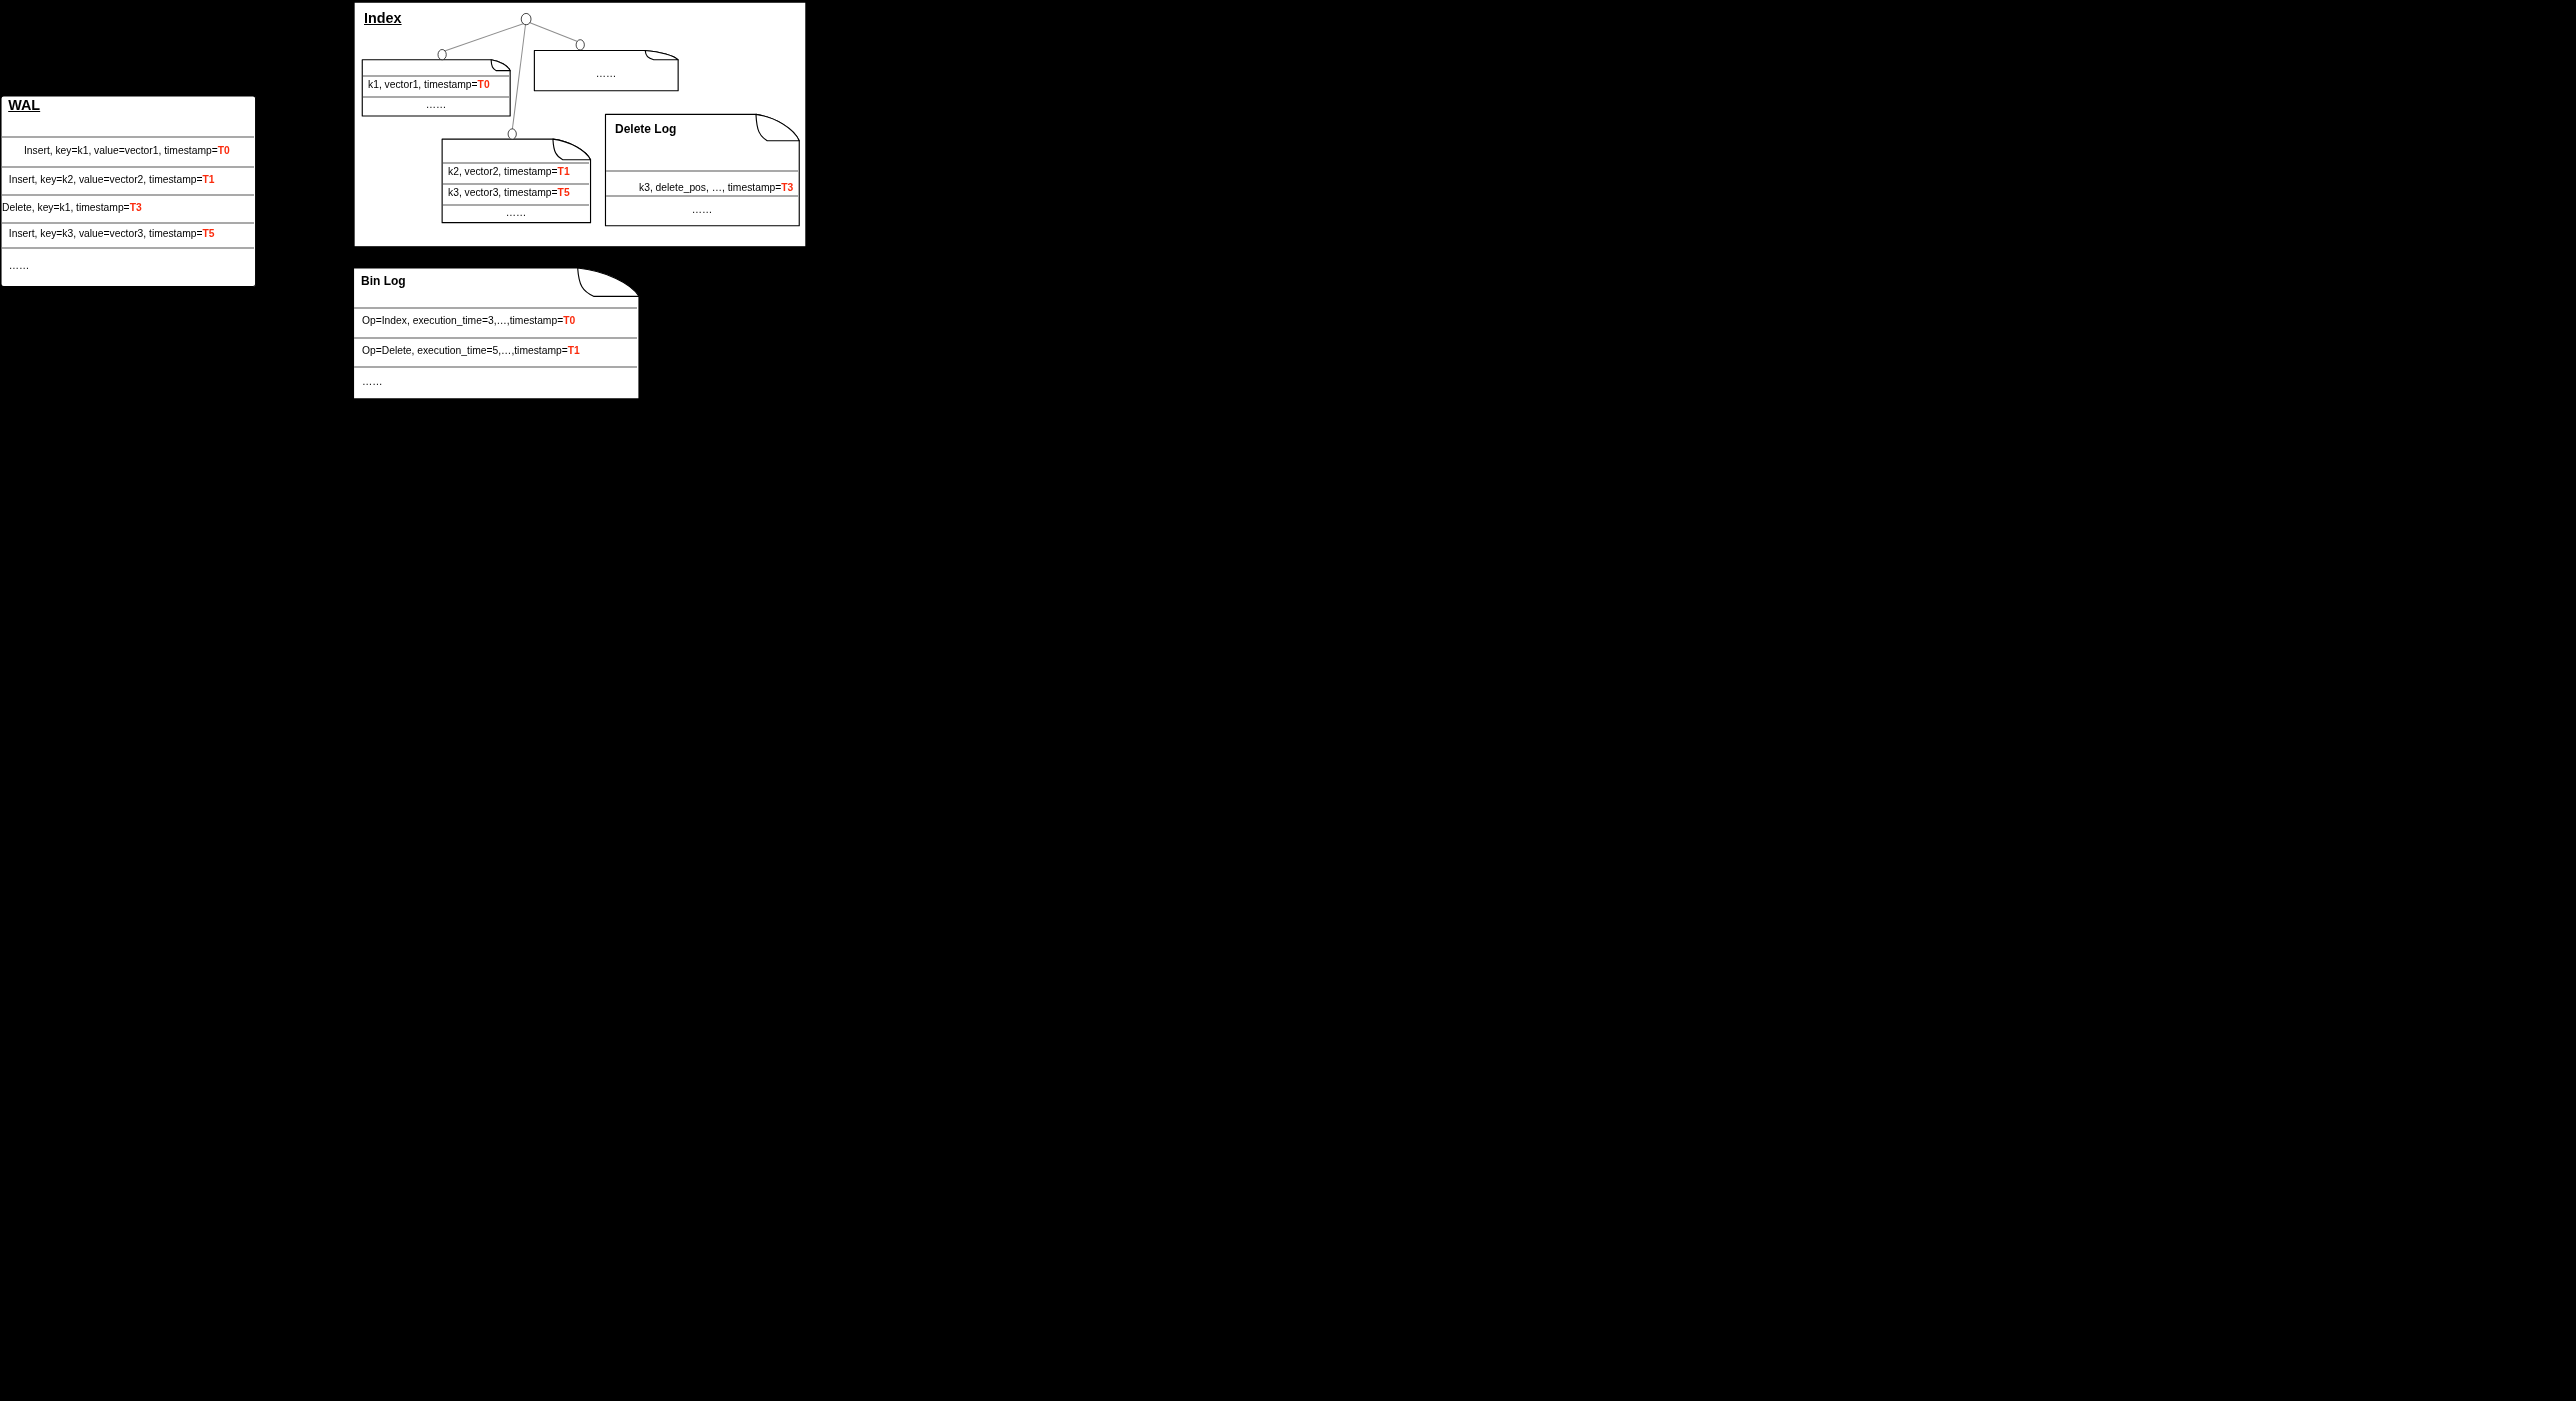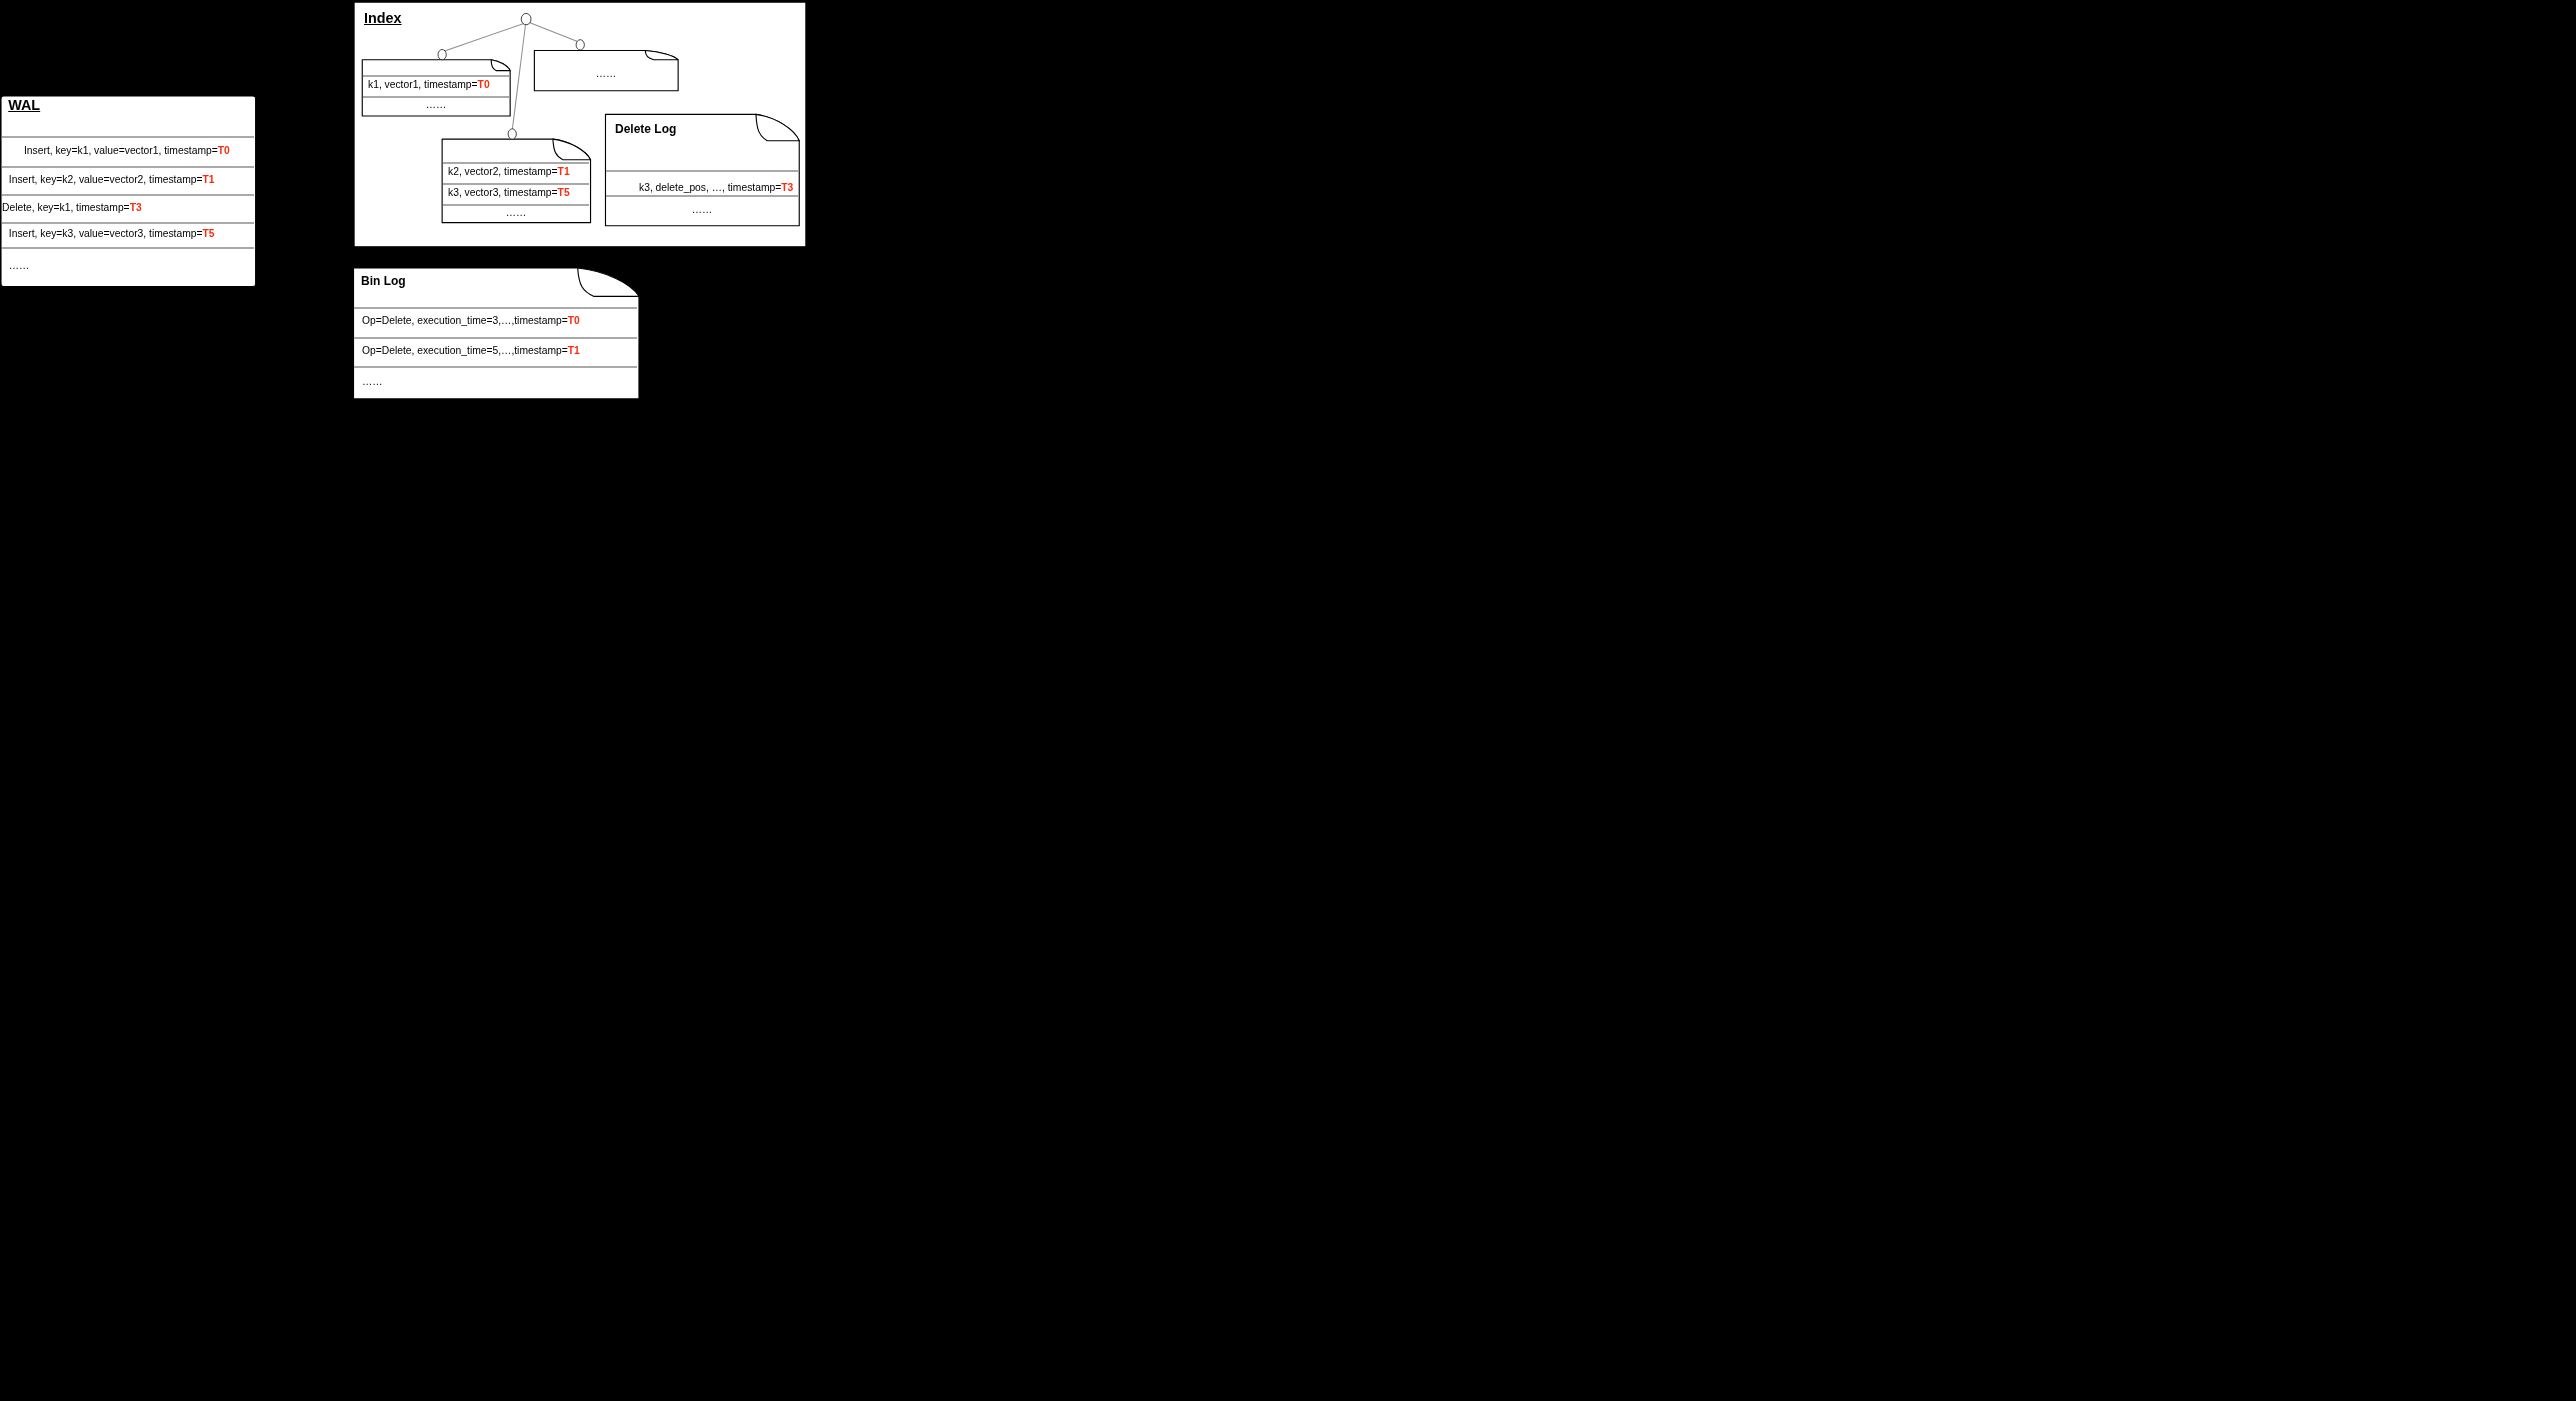--- a/index.html
+++ b/index.html
@@ -95,18 +95,18 @@
   <div class="title" style="left:615px;top:122px;">Delete Log</div>
   <div class="dv" style="left:606px;top:170px;width:192px;"></div>
   <div class="dv" style="left:606px;top:195px;width:192px;"></div>
   <div class="t" style="left:611px;top:181px;margin-left:28px;"><span>k3, delete_pos, …, timestamp=</span><span class="ts">T3</span></div>
   <div class="t dots" style="left:605px;top:203px;width:194px;">……</div>
 
   <div class="title" style="left:361px;top:274px;">Bin Log</div>
   <div class="dv" style="left:354px;top:307px;width:283px;"></div>
   <div class="dv" style="left:354px;top:337px;width:283px;"></div>
   <div class="dv" style="left:354px;top:366px;width:283px;"></div>
-  <div class="t" style="left:362px;top:314px;"><span>Op=Delete, execution_time=3,…,timestamp=</span><span class="ts">T0</span></div>
+  <div class="t" style="left:362px;top:314px;"><span>Op=Index, execution_time=3,…,timestamp=</span><span class="ts">T0</span></div>
   <div class="t" style="left:362px;top:344px;"><span>Op=Delete, execution_time=5,…,timestamp=</span><span class="ts">T1</span></div>
   <div class="t" style="left:362px;top:375px;">……</div>
 
 </div>
 
 
 </body></html>

